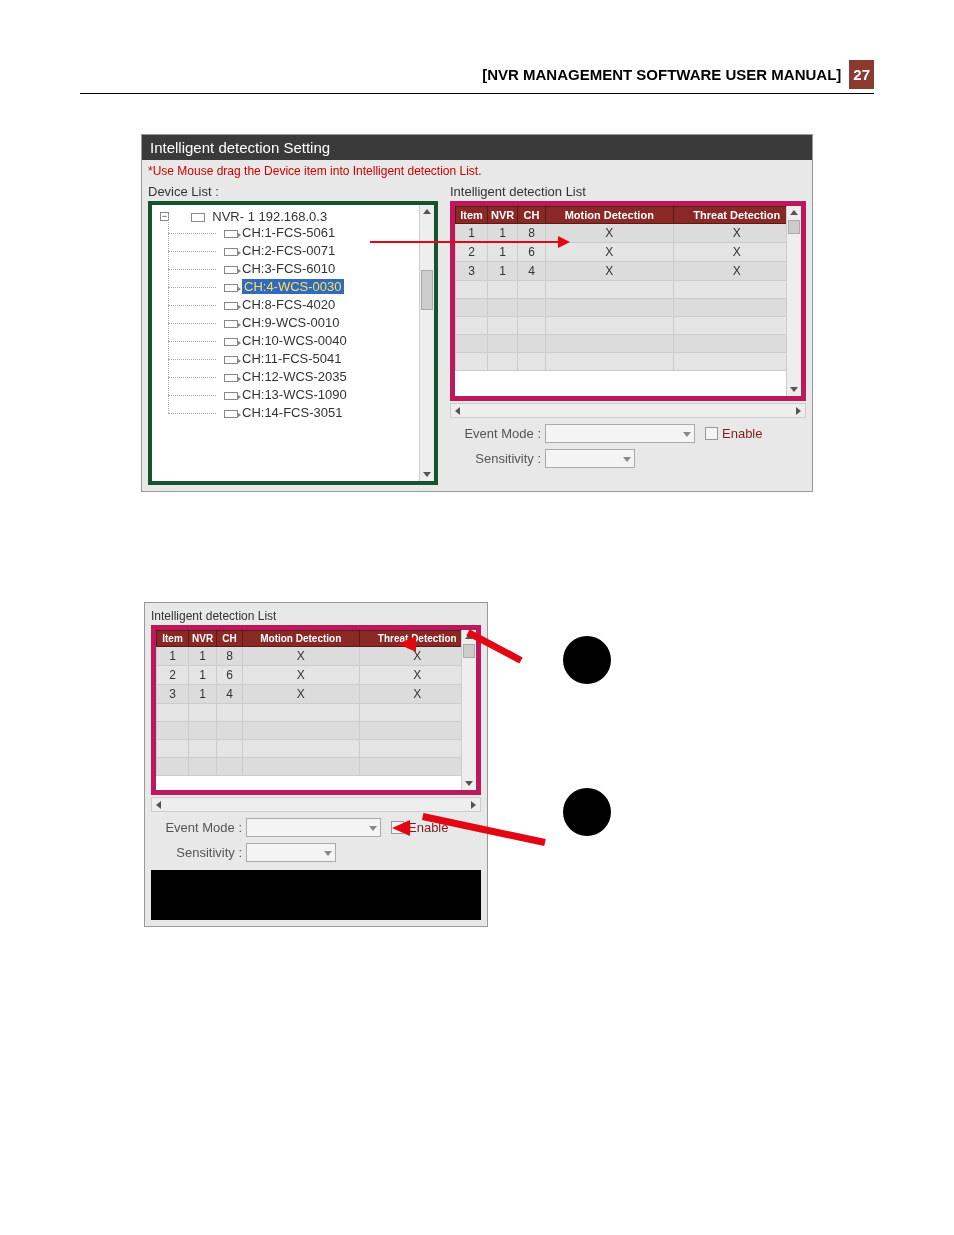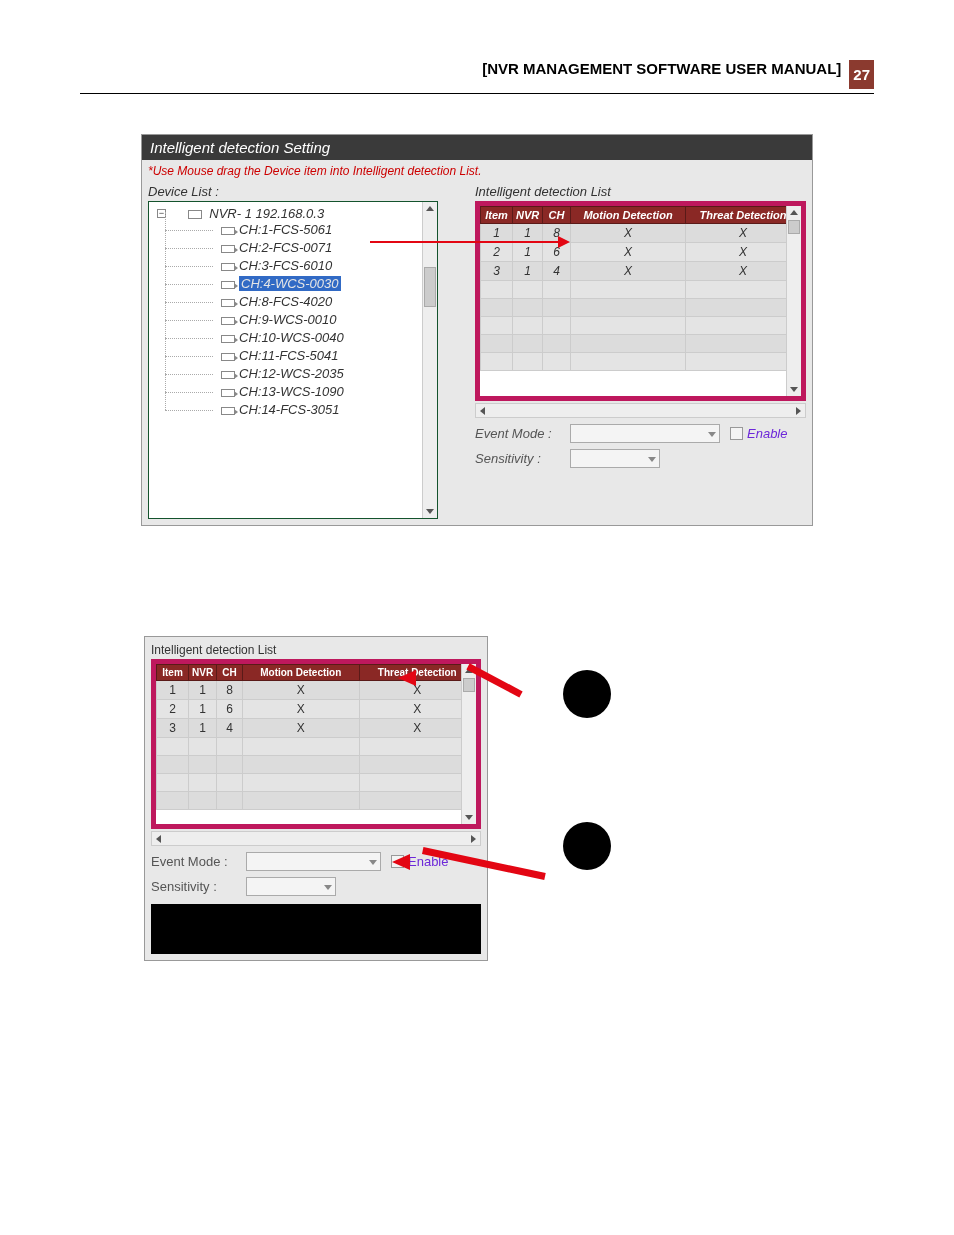--- a/index.html
+++ b/index.html
@@ -11,20 +11,21 @@
     width: 954px;
     position: relative;
   }
   .page {
     padding: 60px 80px 40px 80px;
     position: relative;
   }
   .header-row {
     display: flex;
     justify-content: flex-end;
+    align-items: center;
     border-bottom: 1px solid #000;
     padding-bottom: 4px;
     margin-bottom: 40px;
   }
   .header-title {
     font-weight: bold;
     font-size: 15px;
     color: #000;
     margin-right: 8px;
   }
@@ -34,52 +35,50 @@
     font-weight: bold;
     padding: 6px 4px;
     font-size: 15px;
   }
   .screenshot1 {
     border: 1px solid #999;
     width: 672px;
     margin: 0 auto 110px auto;
     position: relative;
     background: #e8e8e8;
-    font-style: italic;
   }
   .title-bar {
     background: #3a3a3a;
     color: #fff;
     padding: 4px 8px;
     font-size: 15px;
   }
   .hint {
     color: #c00;
     font-size: 12px;
     padding: 4px 6px;
     background: #e8e8e8;
   }
   .panels {
     display: flex;
     background: #e8e8e8;
     padding: 0 6px 6px 6px;
-    gap: 25px;
   }
   .left-panel {
     width: 290px;
   }
   .panel-label {
     font-size: 13px;
     color: #333;
     padding: 2px 0;
   }
   .tree-box {
-    border: 1px solid #14532d;
+    border: 4px solid #14532d;
     background: #fff;
-    height: 318px;
+    height: 284px;
     overflow: hidden;
     position: relative;
     font-size: 13px;
     color: #333;
   }
   .tree-content {
     padding: 4px 2px;
   }
   .tree-root {
     padding-left: 6px;
@@ -144,21 +143,21 @@
     right: -4px;
     top: 1px;
     width: 0;
     height: 0;
     border-top: 3px solid transparent;
     border-bottom: 3px solid transparent;
     border-left: 4px solid #888;
   }
   .tree-item.selected .label {
     background: #316ac5;
-    color: #e5e5e5;
+    color: #fde047;
     padding: 0 2px;
   }
   .vscroll {
     position: absolute;
     right: 0;
     top: 0;
     bottom: 0;
     width: 15px;
     background: #eee;
     border-left: 1px solid #ccc;
@@ -240,21 +239,21 @@
   .hscroll::before { left: 4px; border-right: 5px solid #555; }
   .hscroll::after { right: 4px; border-left: 5px solid #555; }
 
   .form-row {
     display: flex;
     align-items: center;
     font-size: 13px;
     color: #555;
     margin-top: 6px;
   }
-  .form-row label { width: 95px; padding-right: 4px; }
+  .form-row label { width: 95px; text-align: right; padding-right: 4px; }
   .select-box {
     border: 1px solid #aaa;
     background: #f4f4f4;
     height: 19px;
     position: relative;
     color: #888;
   }
   .select-box::after {
     content: "";
     position: absolute;
@@ -268,21 +267,21 @@
   }
   .sel-evt { width: 150px; }
   .sel-sens { width: 90px; }
   .chk {
     width: 13px;
     height: 13px;
     border: 1px solid #999;
     background: #f4f4f4;
     margin: 0 4px 0 10px;
   }
-  .enable-label { color: #6d28d9; }
+  .enable-label { color: #7f1d1d; }
 
   .arrow1 {
     position: absolute;
     top: 241px;
     left: 370px;
     width: 190px;
     height: 2px;
     background: #e30613;
     z-index: 10;
   }

